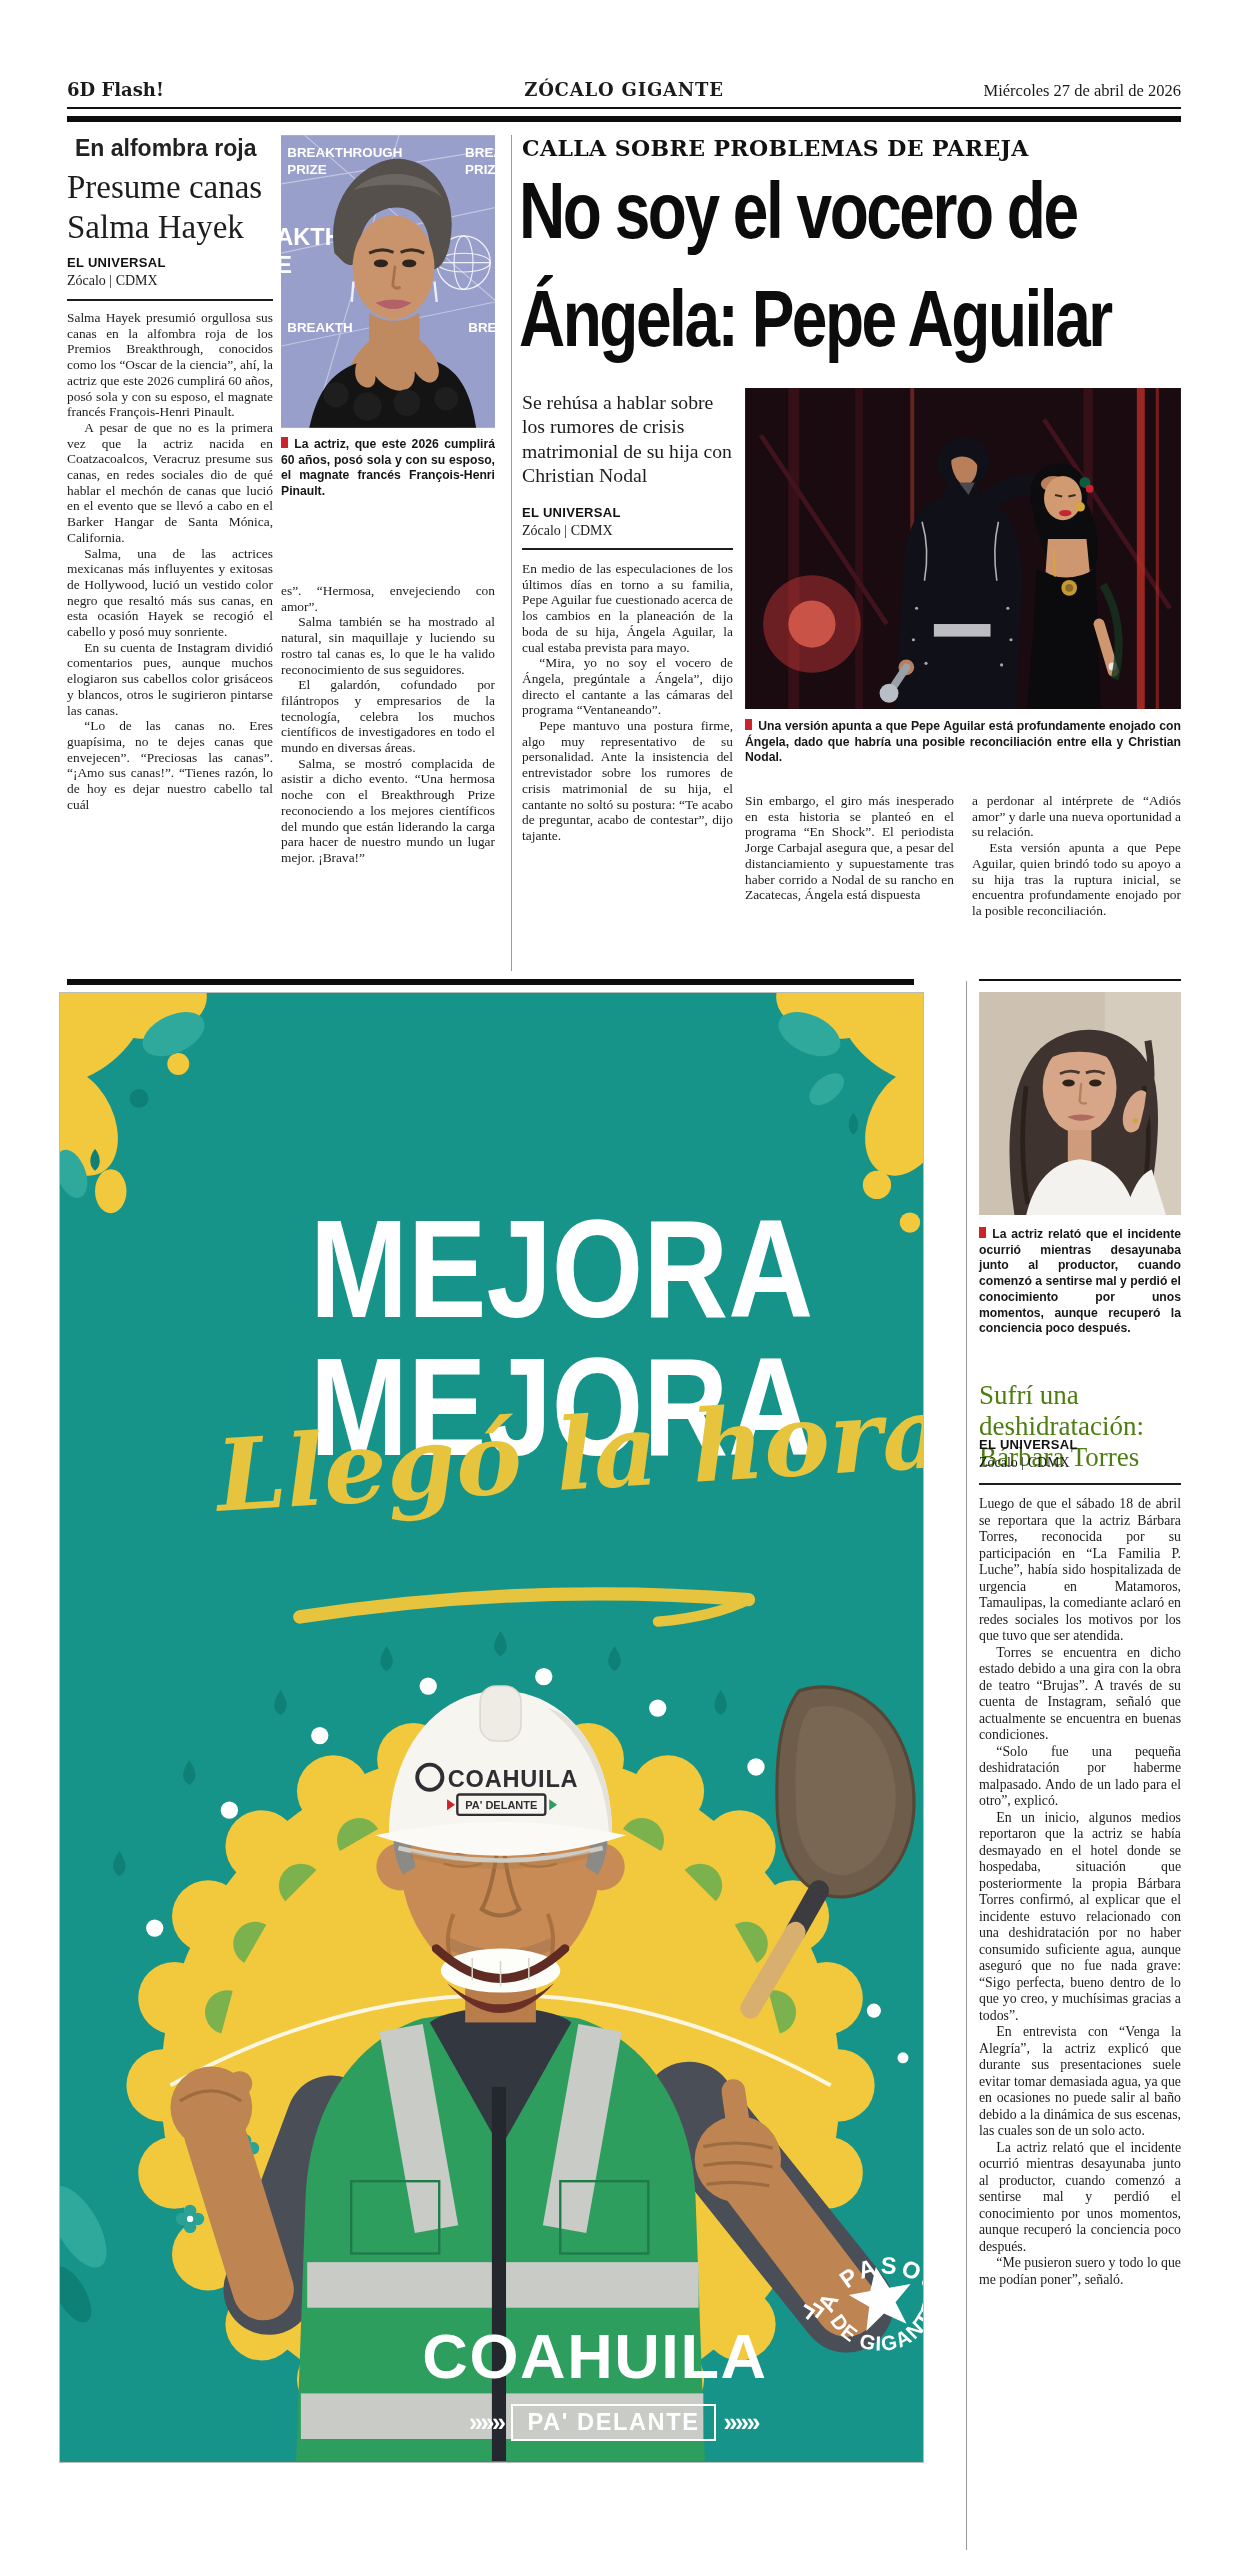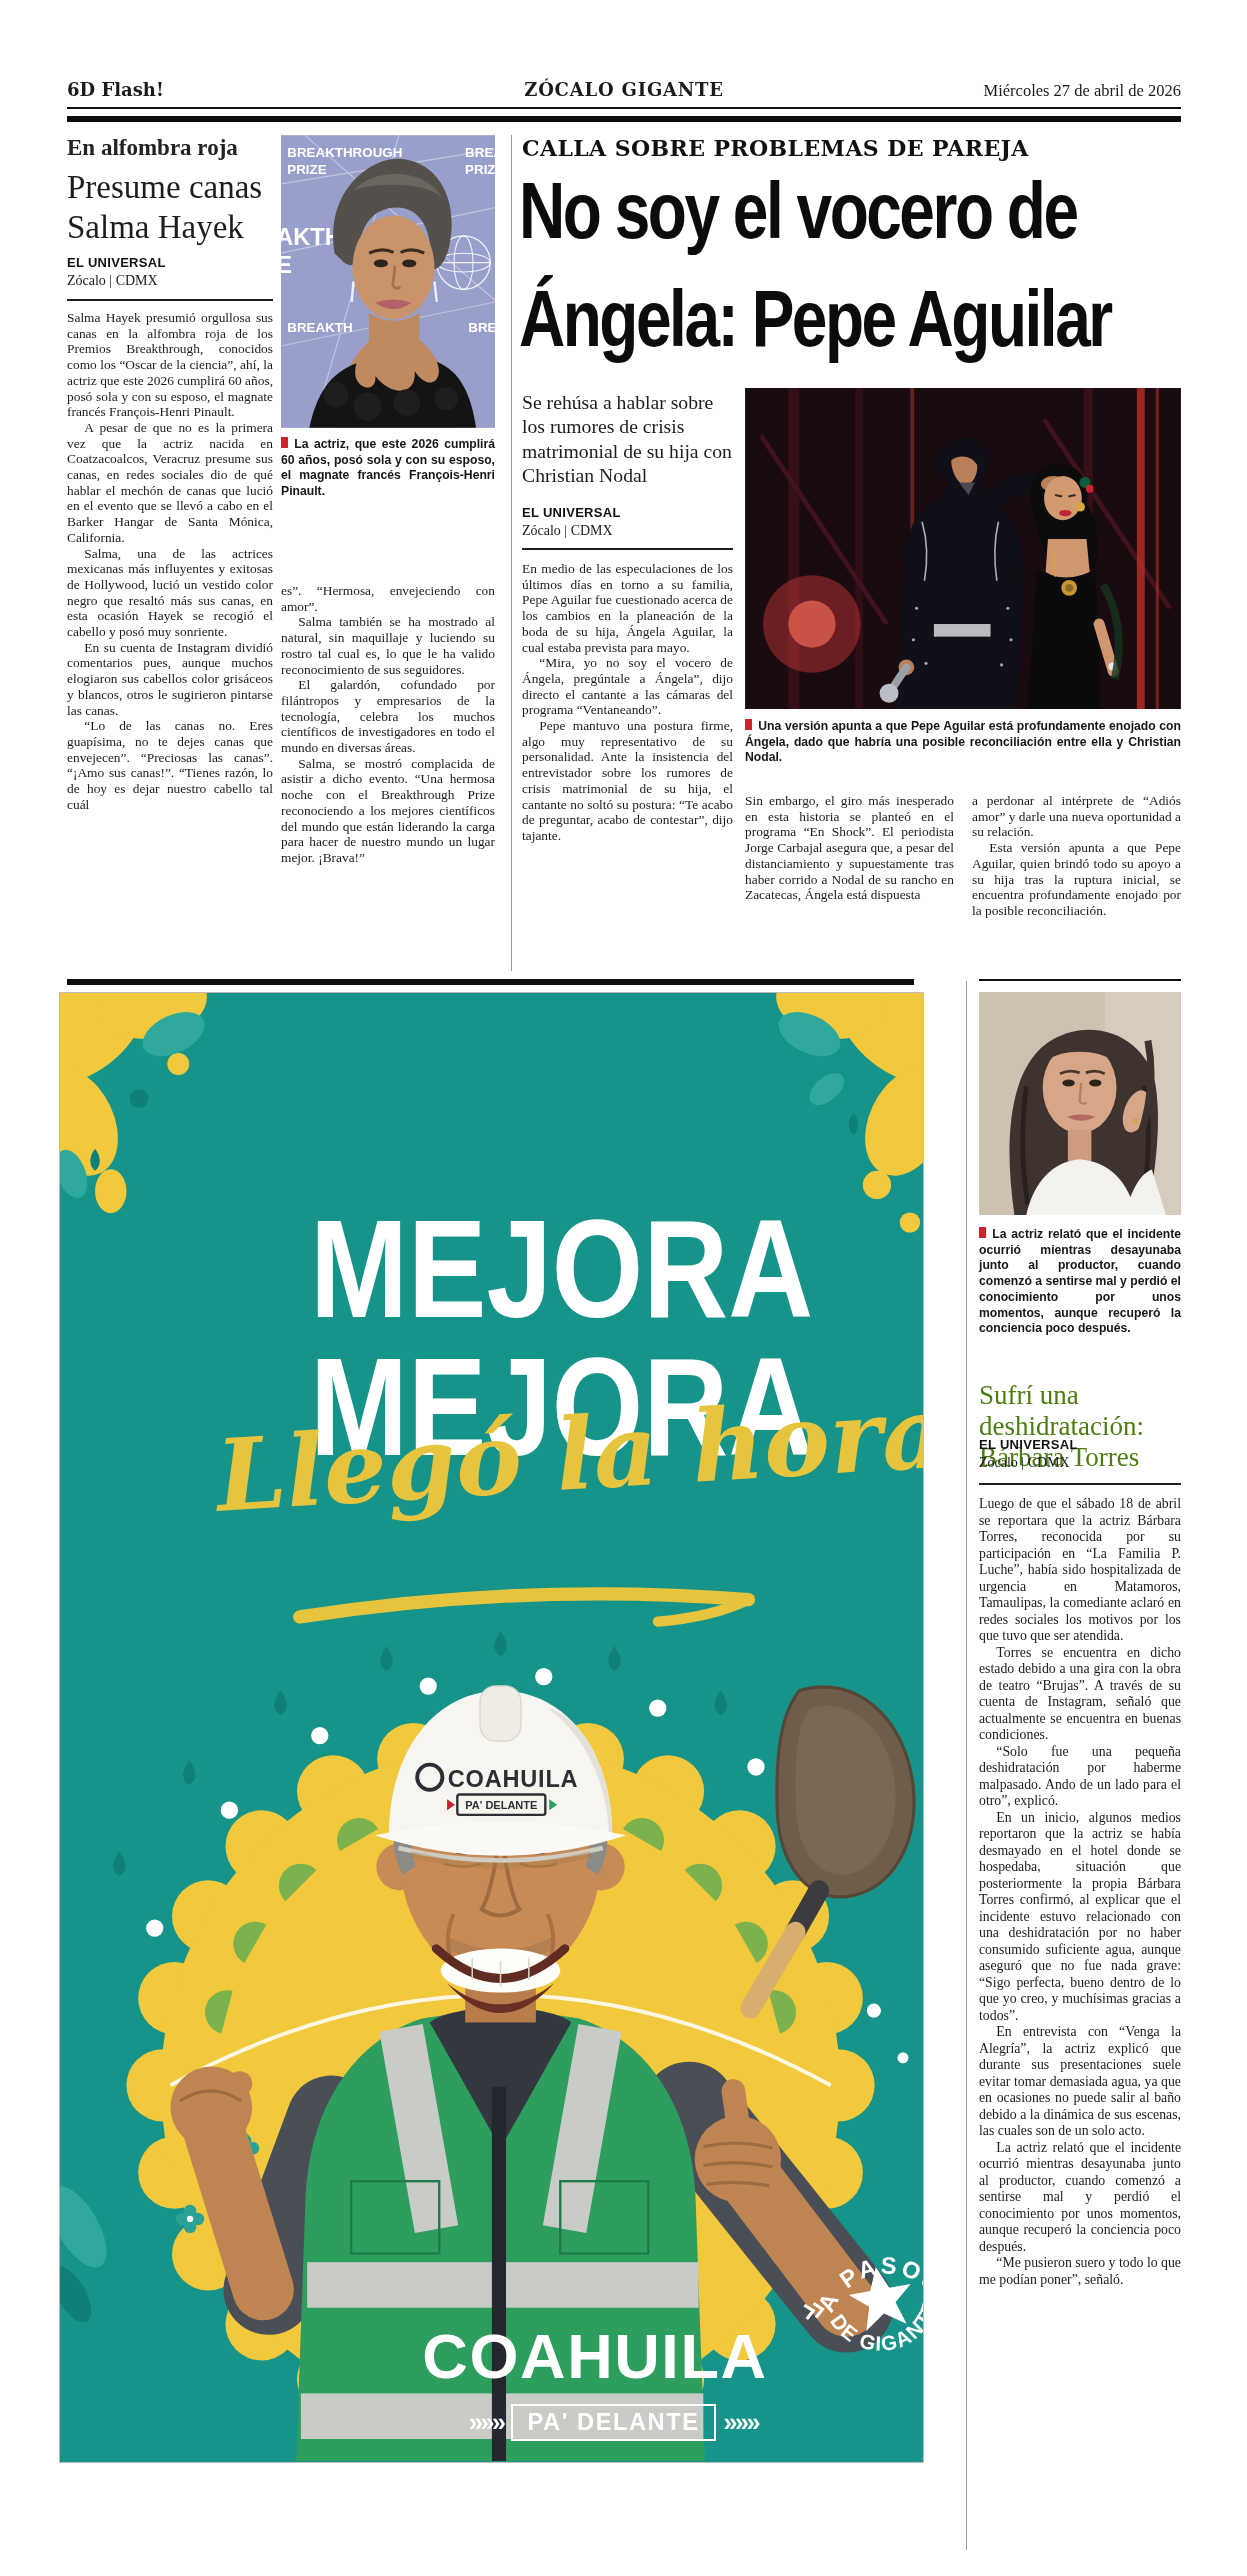--- a/index.html
+++ b/index.html
@@ -18,21 +18,21 @@
   .abs{position:absolute;}
 
   
   .hdr-left{font-family:"DejaVu Serif",serif;font-weight:bold;font-size:18px;}
   .hdr-center{font-family:"DejaVu Serif",serif;font-weight:bold;font-size:18px;letter-spacing:0.8px;text-align:center;}
   .hdr-right{font-family:"Liberation Serif",serif;font-size:16.5px;text-align:right;}
   .rule-thin{background:#111;height:1.6px;}
   .rule-thick{background:#0d0d0d;height:5.5px;}
 
   
-  .kicker-sm{font-family:Liberation Serif, serif;font-weight:bold;font-size:23px;color:#222;}
+  .kicker-sm{font-family:Liberation Sans, sans-serif;font-weight:bold;font-size:23px;color:#222;margin-left:8px;}
   .headline-serif{font-family:"Liberation Serif",serif;font-weight:normal;color:#1d1d1d;}
   .byline-name{font-family:"Liberation Sans",sans-serif;font-weight:bold;font-size:13px;letter-spacing:0.3px;color:#111;}
   .byline-place{font-family:"Liberation Serif",serif;font-size:14px;}
   .colrule{height:1.6px;background:#1d1d1d;}
   .bodycol{font-family:"Liberation Serif",serif;font-size:13.4px;line-height:15.7px;text-align:justify;hyphens:auto;-webkit-hyphens:auto;}
   .bodycol p{margin:0;text-indent:17.3px;}
   .bodycol p.first{text-indent:0;}
   .caption{font-family:"Liberation Sans",sans-serif;font-weight:bold;font-size:12.2px;line-height:15.7px;color:#161616;text-align:justify;}
   .cap-marker{display:inline-block;width:7px;height:11px;background:var(--red);margin-right:6.3px;}
   .vdiv{width:0.8px;background:#9a9a9a;}
@@ -129,21 +129,21 @@
       </g>
     </g>
   </svg>
 
   <div class="abs caption" style="left:281px;top:437px;width:214px;">
     <span class="cap-marker"></span><span>La actriz, que este 2026 cumplirá 60 años, posó sola y con su esposo, el magnate francés François-Henri Pinault.</span>
   </div>
 
   <div class="abs bodycol" style="left:281px;top:583px;width:214px;height:350px;">
     <p class="first">es”. “Hermosa, envejeciendo con amor”.</p>
-    <p>Salma también se ha mostrado al natural, sin maquillaje y luciendo su rostro tal cual es, lo que le ha valido reconocimiento de sus seguidores.</p>
+    <p>Salma también se ha mostrado al natural, sin maquillaje y luciendo su rostro tal canas es, lo que le ha valido reconocimiento de sus seguidores.</p>
     <p>El galardón, cofundado por filántropos y empresarios de la tecnología, celebra los muchos científicos de investigadores en todo el mundo en diversas áreas.</p>
     <p>Salma, se mostró complacida de asistir a dicho evento. “Una hermosa noche con el Breakthrough Prize reconociendo a los mejores científicos del mundo que están liderando la carga para hacer de nuestro mundo un lugar mejor. ¡Brava!”</p>
   </div>
 
   <div class="abs vdiv" style="left:511px;top:135px;height:836px;"></div>
 
   <div class="abs mega-kicker" style="left:522px;top:135px;">CALLA SOBRE PROBLEMAS DE PAREJA</div>
   <div class="abs mega-line" style="left:519px;top:167px;">No soy el vocero de</div>
   <div class="abs mega-line" style="left:519px;top:275px;">Ángela: Pepe Aguilar</div>
 

